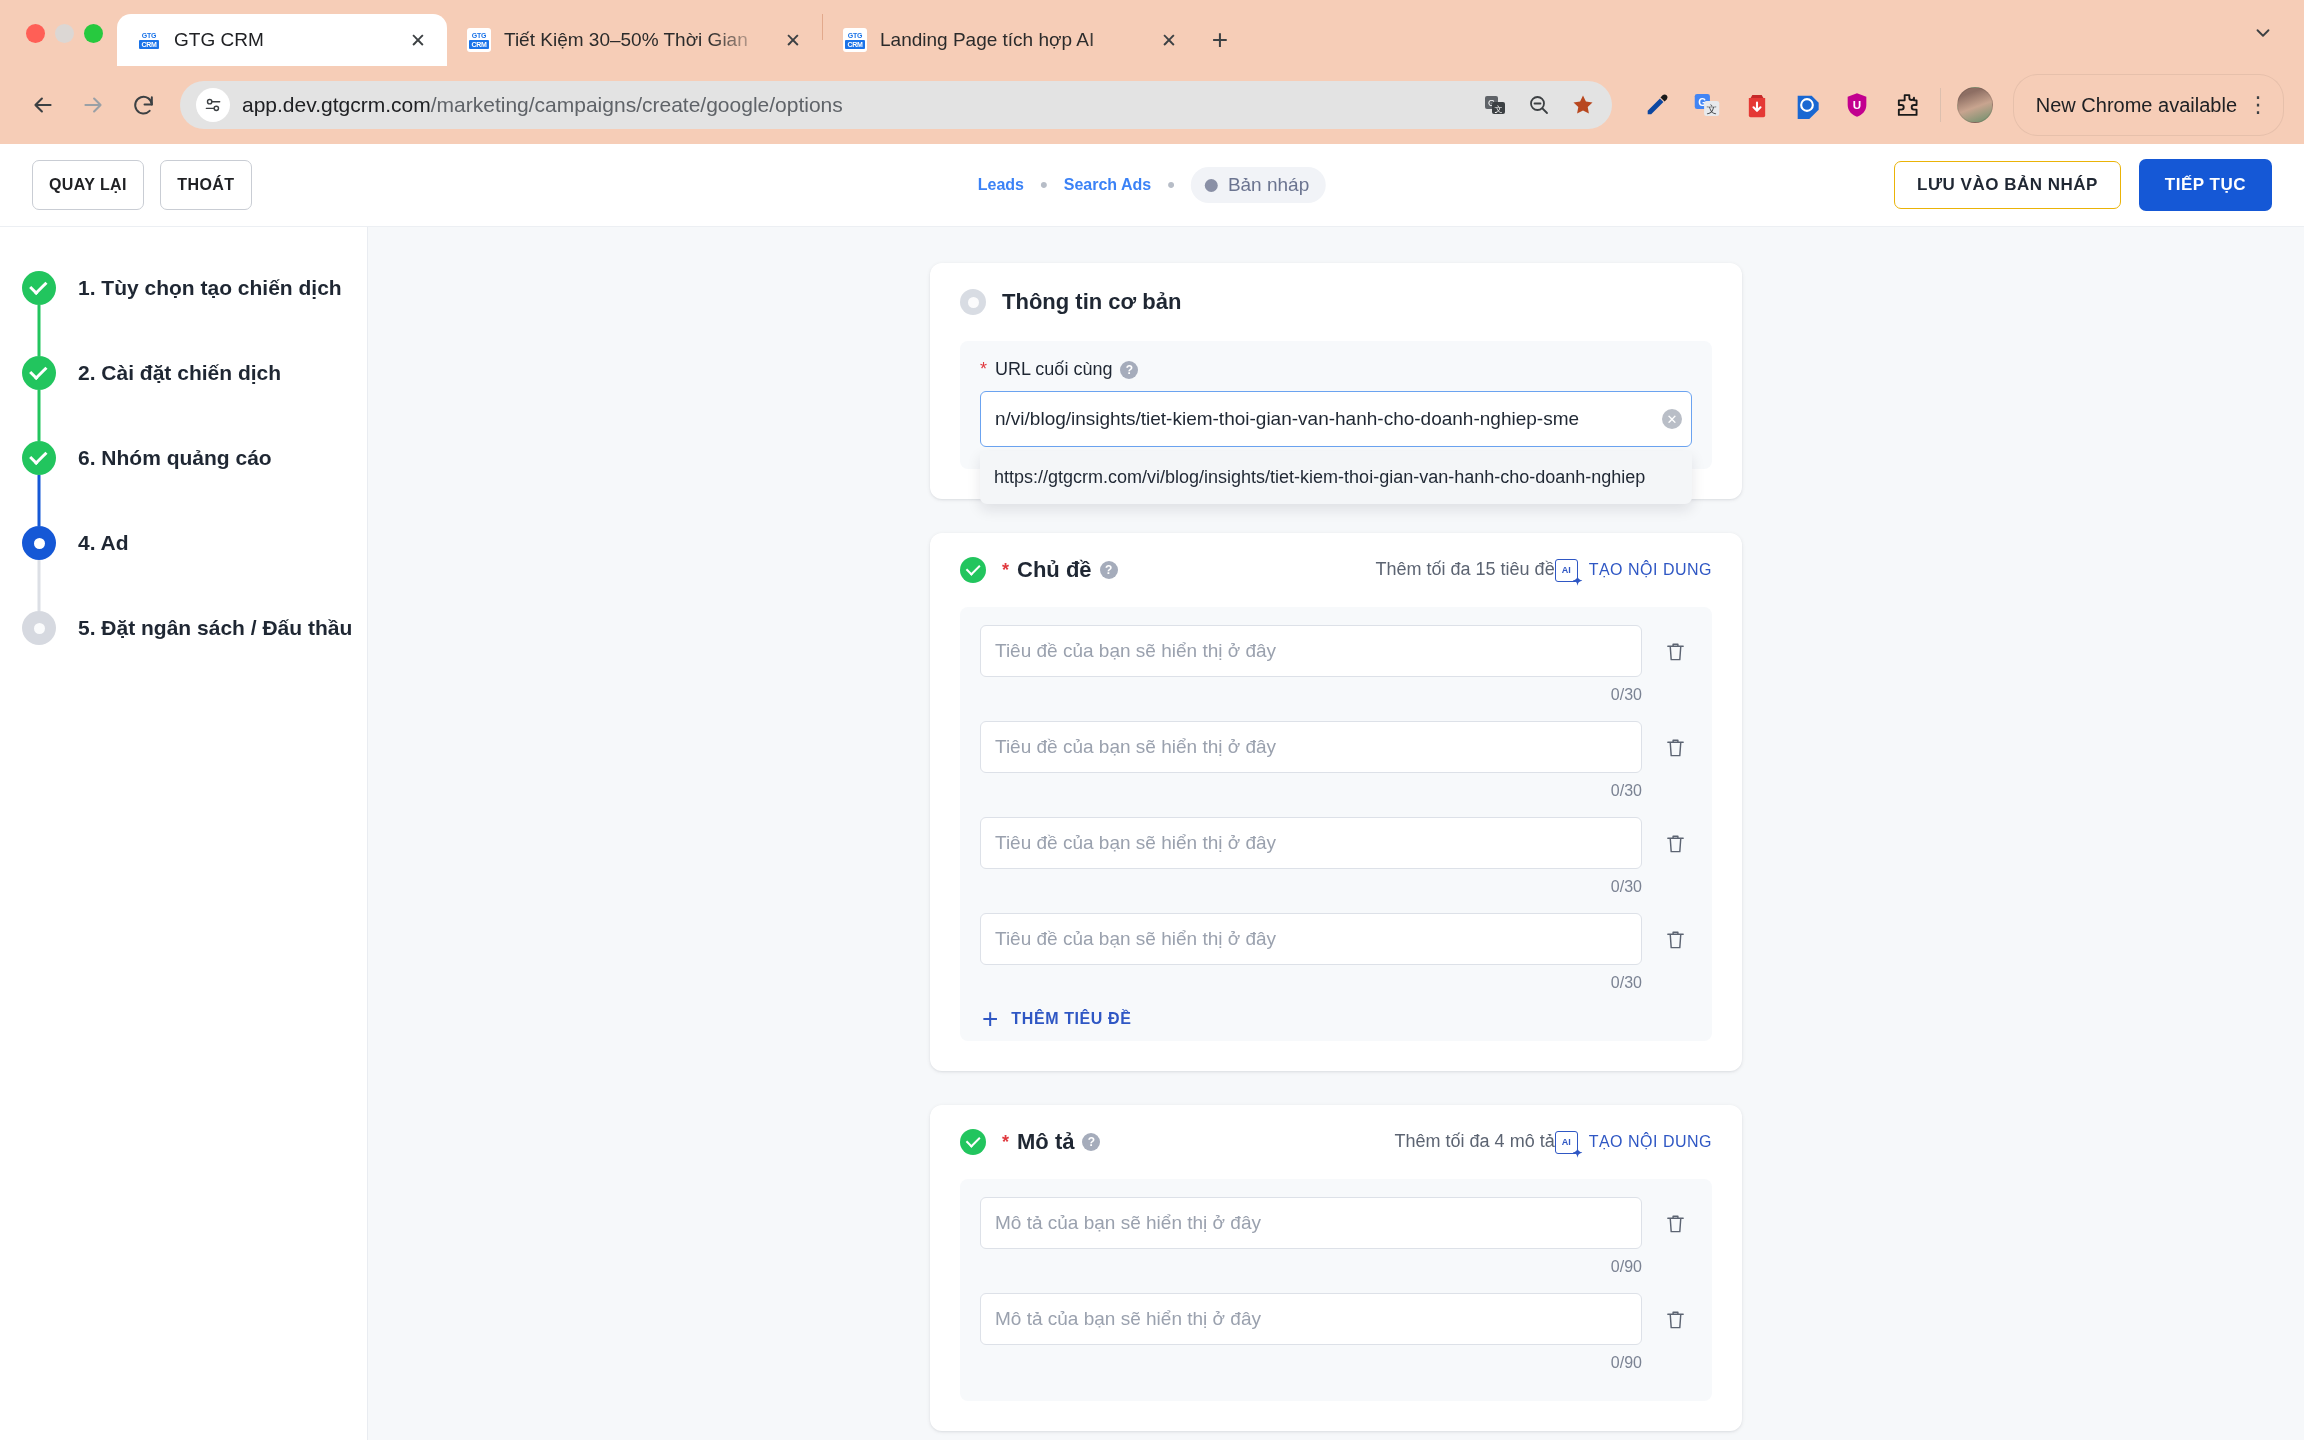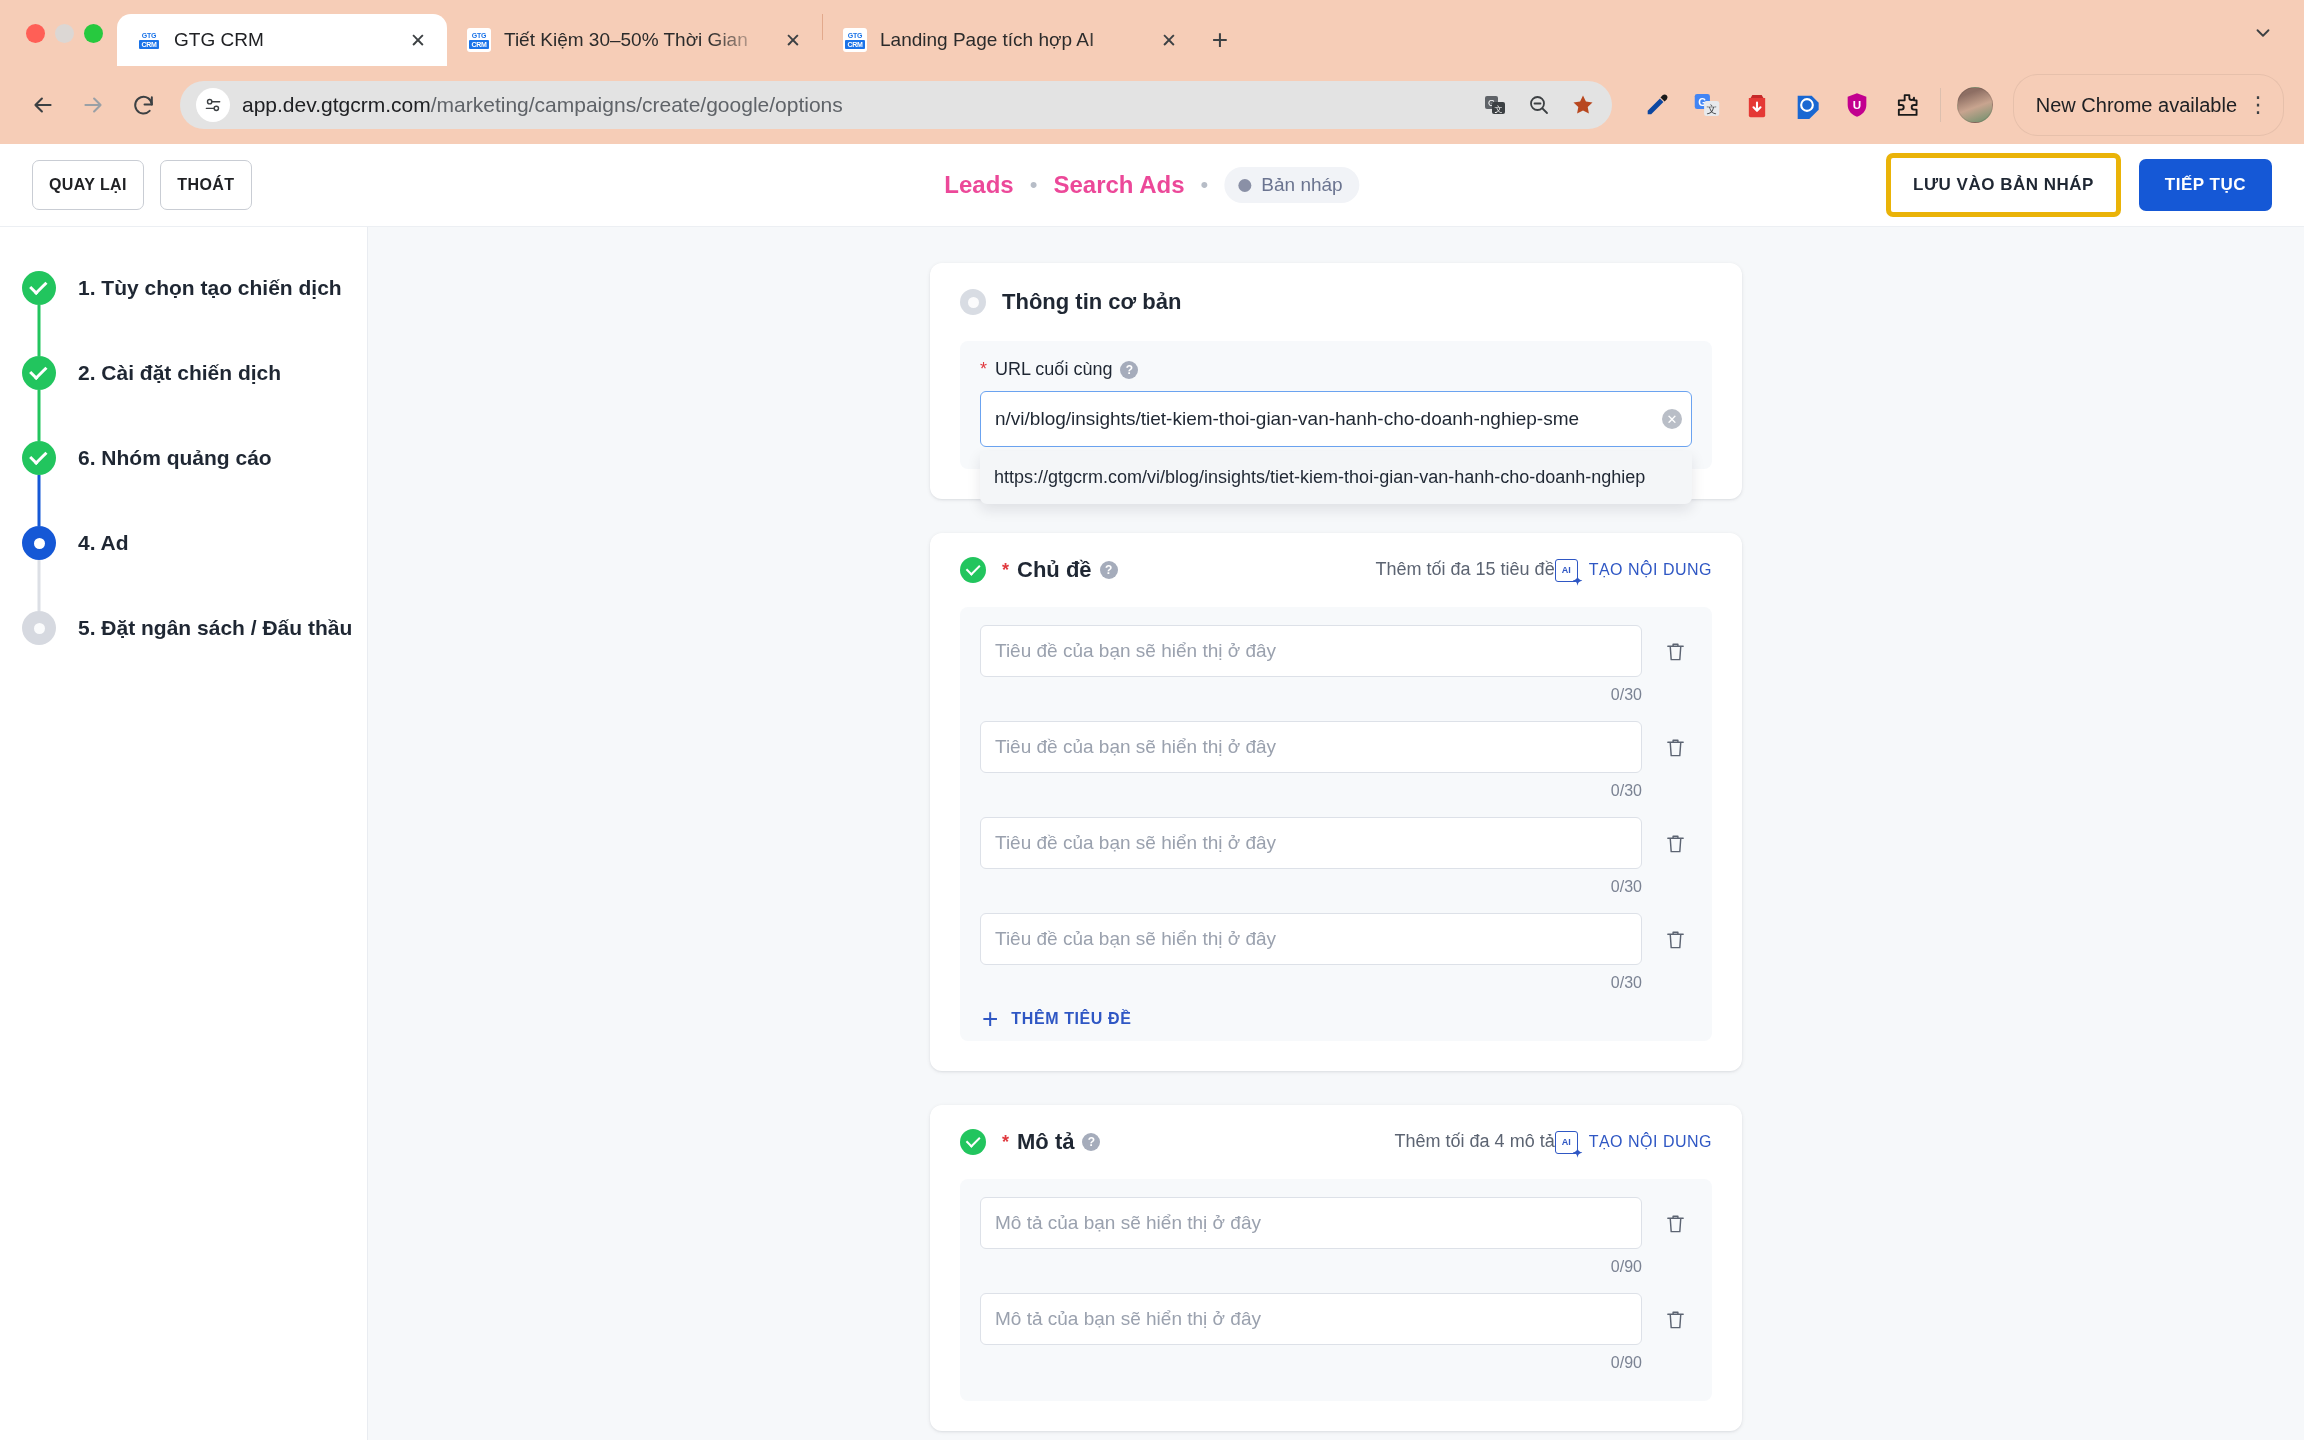--- a/index.html
+++ b/index.html
@@ -132,31 +132,31 @@
   .btn-outline-sm {
     height: 50px; min-width: 92px; border: 1px solid #c9cdd4; border-radius: 7px;
     background: #fff; font-size: 16px; font-weight: 700; color: #202124;
     letter-spacing: .4px; display: flex; align-items: center; justify-content: center;
     padding: 0 16px;
   }
   .hdr-center {
     position: absolute; left: 50%; transform: translateX(-50%);
     display: flex; align-items: center; gap: 16px;
   }
-  .crumb { font-size: 24px; font-weight: 700; color: #ec4899; }
+  .crumb { font-size: 16px; font-weight: 700; color: #3b82f6; }
   .crumb-dot { font-size: 22px; color: #b7bdc7; }
   .badge-draft {
     display: flex; align-items: center; gap: 10px; background: #f1f3f7;
     border-radius: 18px; padding: 7px 17px 7px 14px;
   }
   .badge-dot { width: 13px; height: 13px; border-radius: 50%; background: #8a90a6; }
   .badge-text { font-size: 19px; color: #6b7490; }
   .hdr-right { margin-left: auto; display: flex; gap: 18px; align-items: center; }
   .btn-outline {
-    height: 64px; border: 5px solid #eab308; border-radius: 7px; background: #fff;
+    height: 48px; border: 1px solid #eab308; border-radius: 7px; background: #fff;
     font-size: 17px; font-weight: 700; color: #1f2733; letter-spacing: .5px;
     padding: 0 22px; display: flex; align-items: center;
   }
   .btn-primary {
     height: 52px; border-radius: 7px; background: #1558d6; color: #fff;
     font-size: 17px; font-weight: 700; letter-spacing: .5px;
     padding: 0 26px; display: flex; align-items: center;
   }
 
   .app-body { display: flex; height: 1213px; }

